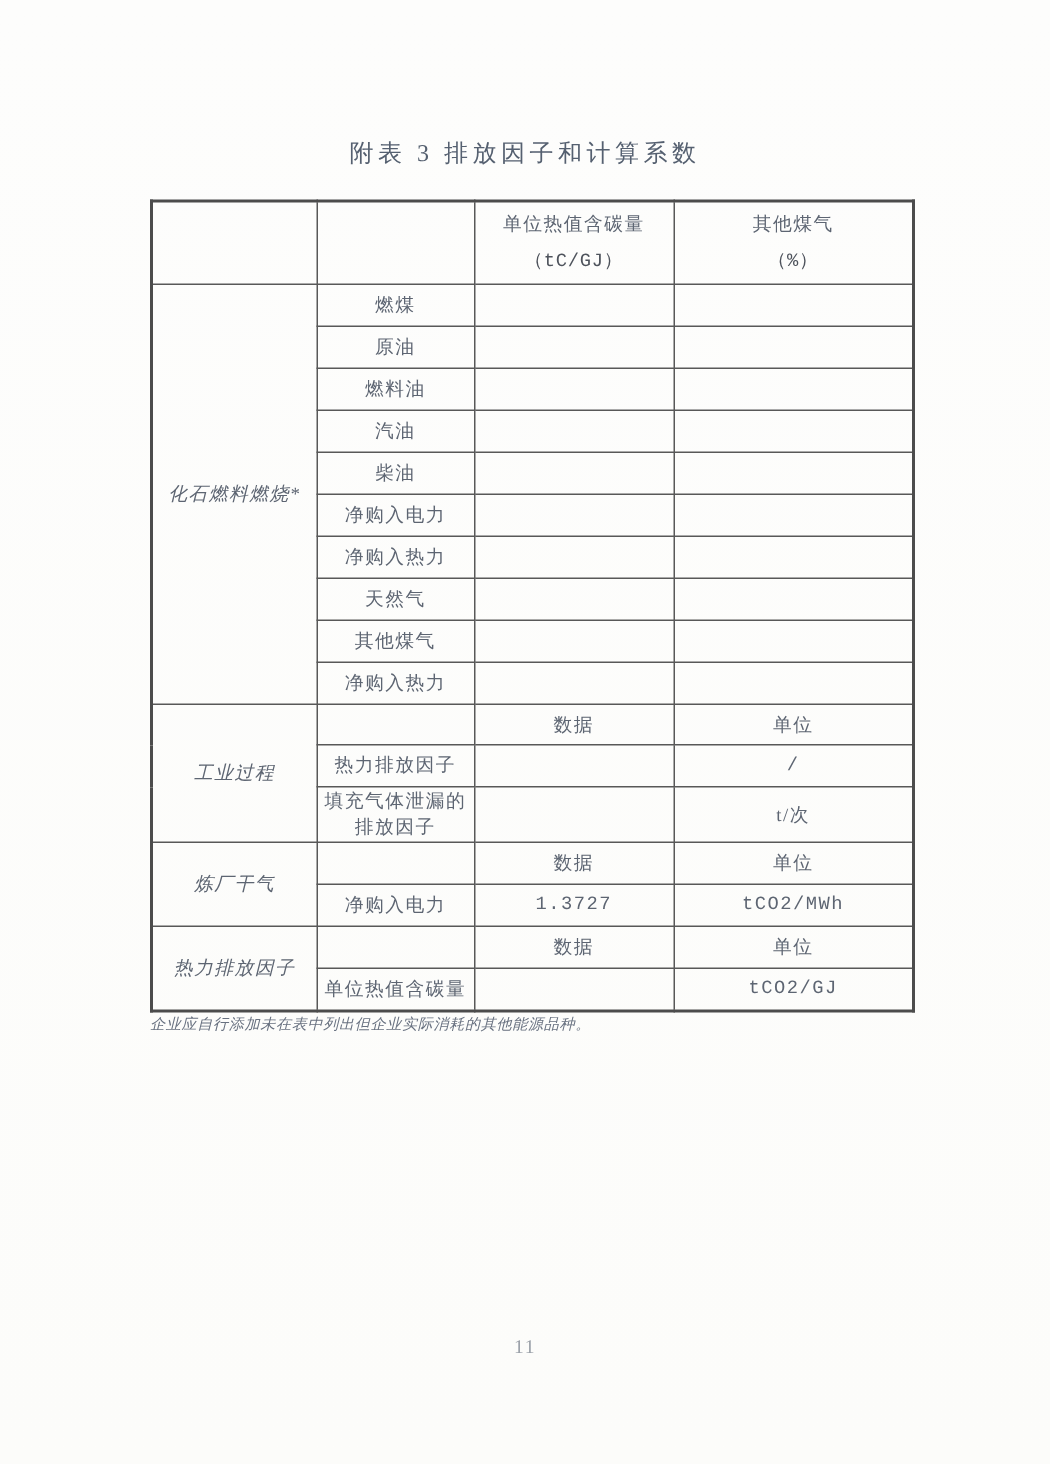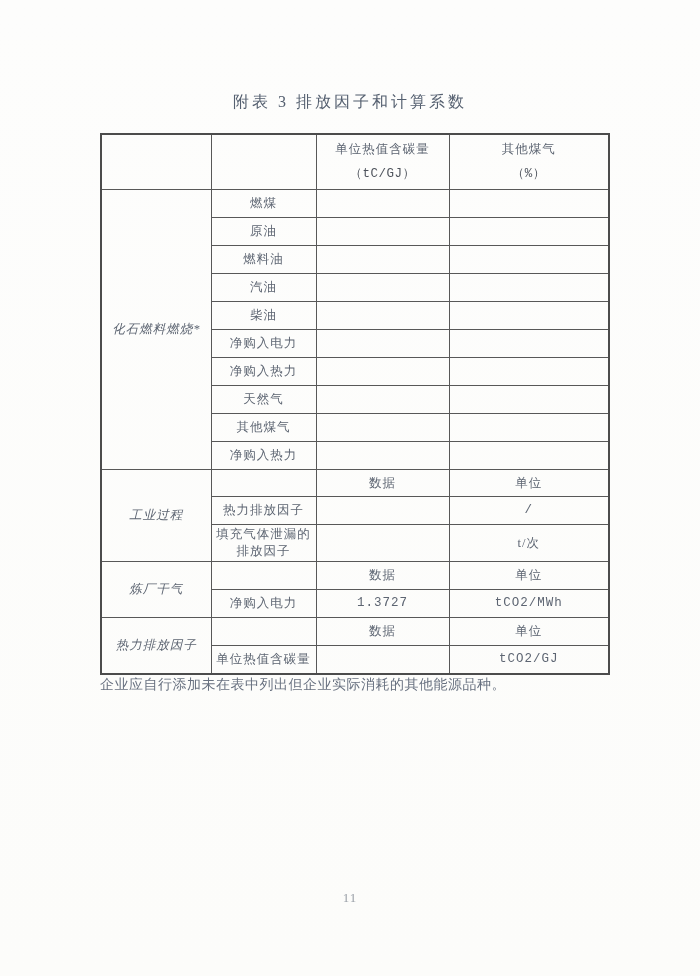--- a/index.html
+++ b/index.html
@@ -74,23 +74,24 @@
   .latin-val {
     font-family: Liberation Mono, monospace;
     letter-spacing: 0.5px;
     color: #4e535c;
   }
   .footnote {
     position: absolute;
     left: 100px;
     top: 676px;
     width: 520px;
-    font-size: 14px;
+    font-size: 10px;
     letter-spacing: 0.5px;
     color: #687180;
+    font-style: italic;
   }
   .page-number {
     position: absolute;
     top: 890px;
     left: 0;
     width: 100%;
     text-align: center;
     font-size: 13px;
     color: #9aa0a8;
     letter-spacing: 1px;

